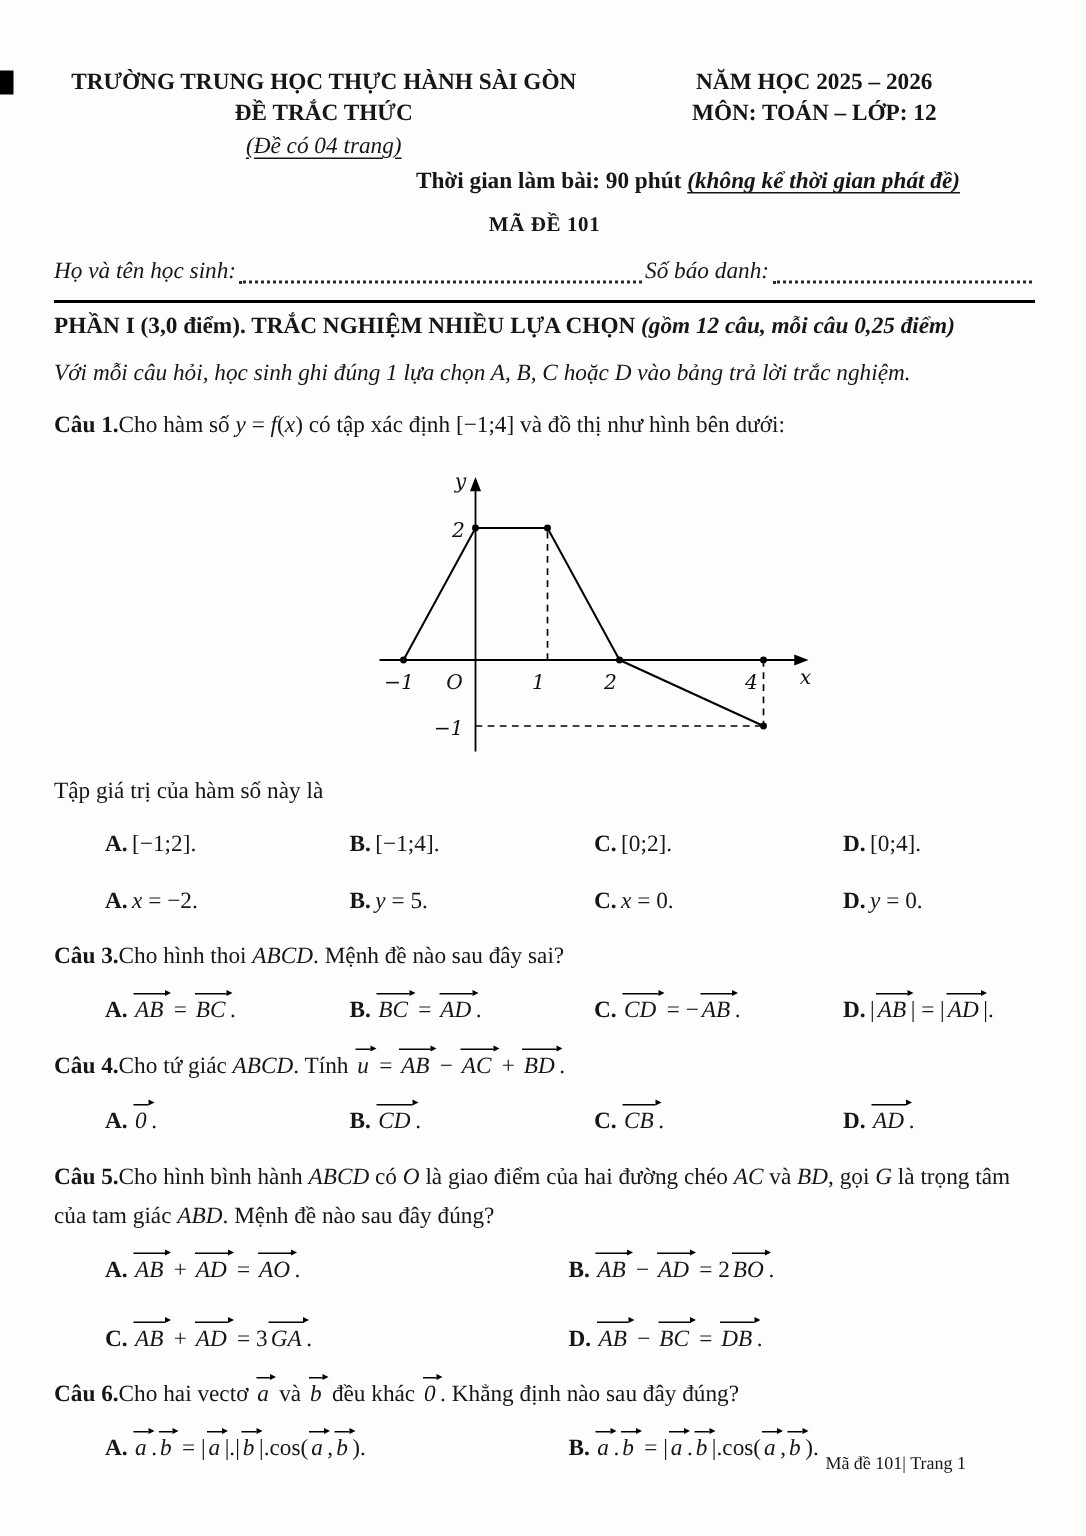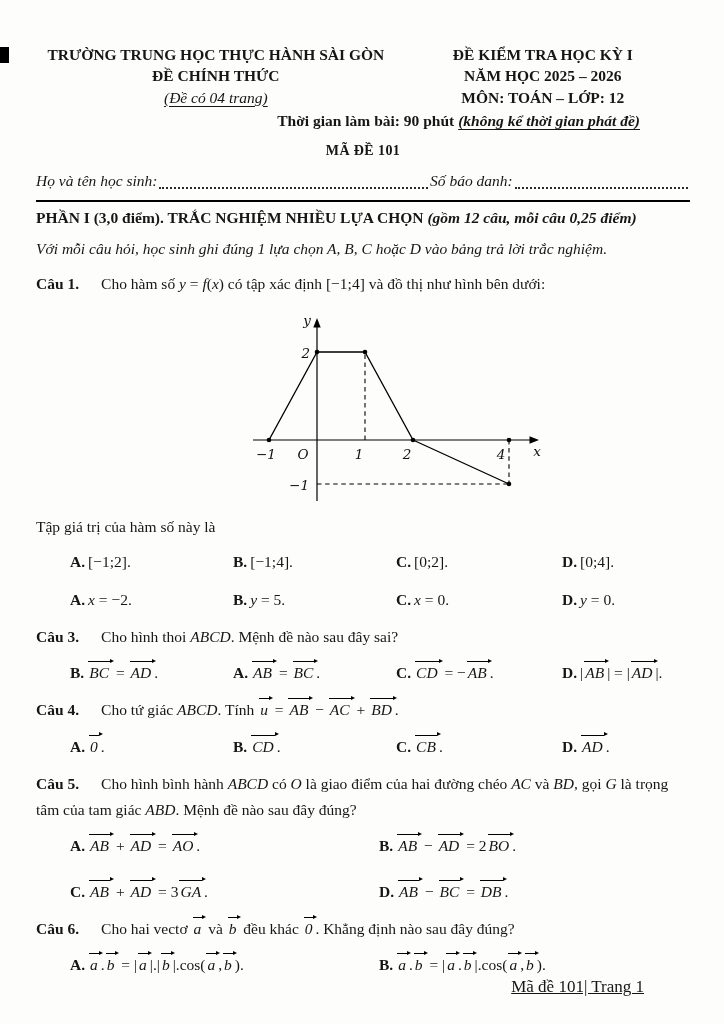--- a/index.html
+++ b/index.html
@@ -30,21 +30,21 @@
   .dots { border-bottom:2px dotted #2a2a2a; margin:0 2px 3px 2px; }
   .dots1 { flex:1.55; }
   .dots2 { flex:1; }
 
   .rule { border-top:2.4px solid #000; margin:8px 0 5px; }
 
   .instruction { margin-top:8px; }
 
   .question { margin-top:11px; }
   .q-text { line-height:1.7; }
-  .q-label { padding-right:22px; }
+  .q-label { padding-right:0; }
   .q-follow { margin-top:2px; }
 
   .options { display:grid; margin-top:9px; padding-left:34px;gap:16px; }
   .cols4 { grid-template-columns:147px 147px 150px 1fr; }
   .cols2 { grid-template-columns:293px 1fr; row-gap:18px; }
   .option { white-space:nowrap; line-height:1.75; }
   .opt-label { padding-right:3px; }
 
   sup { font-size:.68em; vertical-align:super; line-height:0; }
 
@@ -55,36 +55,35 @@
               border-left:4.5px solid #000; border-top:2.6px solid transparent; border-bottom:2.6px solid transparent; }
 
   .graph { margin:14px 0 4px 203px; }
   .graph svg { overflow:visible; }
   .axis { stroke:#000; stroke-width:1.2; }
   .curve { fill:none; stroke:#000; stroke-width:1.35; stroke-linejoin:round; }
   .dash { stroke:#000; stroke-width:1.1; stroke-dasharray:4.5 3.6; }
   .graph text { font-family:"DejaVu Serif", serif; font-size:13.5px; font-style:italic; fill:#111; }
   .ah { fill:#000; }
 
-  .footer { position:absolute; right:80px; bottom:24px; font-size:17px;text-decoration:underline; }
+  .footer { position:absolute; right:80px; bottom:40px; font-size:12px; }
 </style>
 </head>
 <body>
 
 <div class="page">
   <div class="artifact"></div>
 
   <div class="header">
     <div class="h-left">
       <div class="b">TRƯỜNG TRUNG HỌC THỰC HÀNH SÀI GÒN</div>
-      <div class="b">ĐỀ CHÍNH THỨC</div>
+      <div class="b">ĐỀ TRẮC THỨC</div>
       <div class="i u">(Đề có 04 trang)</div>
     </div>
     <div class="h-right">
-      <div class="b">ĐỀ KIỂM TRA HỌC KỲ I</div>
       <div class="b">NĂM HỌC 2025 – 2026</div>
       <div class="b">MÔN: TOÁN – LỚP: 12</div>
     </div>
   </div>
 
   <div class="duration"><span class="b">Thời gian làm bài: 90 phút </span><span class="b i u">(không kể thời gian phát đề)</span></div>
 
   <div class="exam-code b">MÃ ĐỀ 101</div>
 
   <div class="student-line i">
@@ -142,22 +141,22 @@
       <div class="option"><span class="b opt-label">A.</span><span><i>x</i> = −2.</span></div>
       <div class="option"><span class="b opt-label">B.</span><span><i>y</i> = 5.</span></div>
       <div class="option"><span class="b opt-label">C.</span><span><i>x</i> = 0.</span></div>
       <div class="option"><span class="b opt-label">D.</span><span><i>y</i> = 0.</span></div>
     </div>
   </div>
 
   <div class="question">
     <p class="q-text"><span class="b q-label">Câu 3.</span><span>Cho hình thoi <i>ABCD</i>. Mệnh đề nào sau đây sai?</span></p>
     <div class="options cols4">
+      <div class="option"><span class="b opt-label">A.</span><span><span class="v">AB</span> = <span class="v">BC</span>.</span></div>
       <div class="option"><span class="b opt-label">B.</span><span><span class="v">BC</span> = <span class="v">AD</span>.</span></div>
-      <div class="option"><span class="b opt-label">A.</span><span><span class="v">AB</span> = <span class="v">BC</span>.</span></div>
       <div class="option"><span class="b opt-label">C.</span><span><span class="v">CD</span> = −<span class="v">AB</span>.</span></div>
       <div class="option"><span class="b opt-label">D.</span><span>|<span class="v">AB</span>| = |<span class="v">AD</span>|.</span></div>
     </div>
   </div>
 
   <div class="question">
     <p class="q-text"><span class="b q-label">Câu 4.</span><span>Cho tứ giác <i>ABCD</i>. Tính <span class="v">u</span> = <span class="v">AB</span> − <span class="v">AC</span> + <span class="v">BD</span>.</span></p>
     <div class="options cols4">
       <div class="option"><span class="b opt-label">A.</span><span><span class="v">0</span>.</span></div>
       <div class="option"><span class="b opt-label">B.</span><span><span class="v">CD</span>.</span></div>

